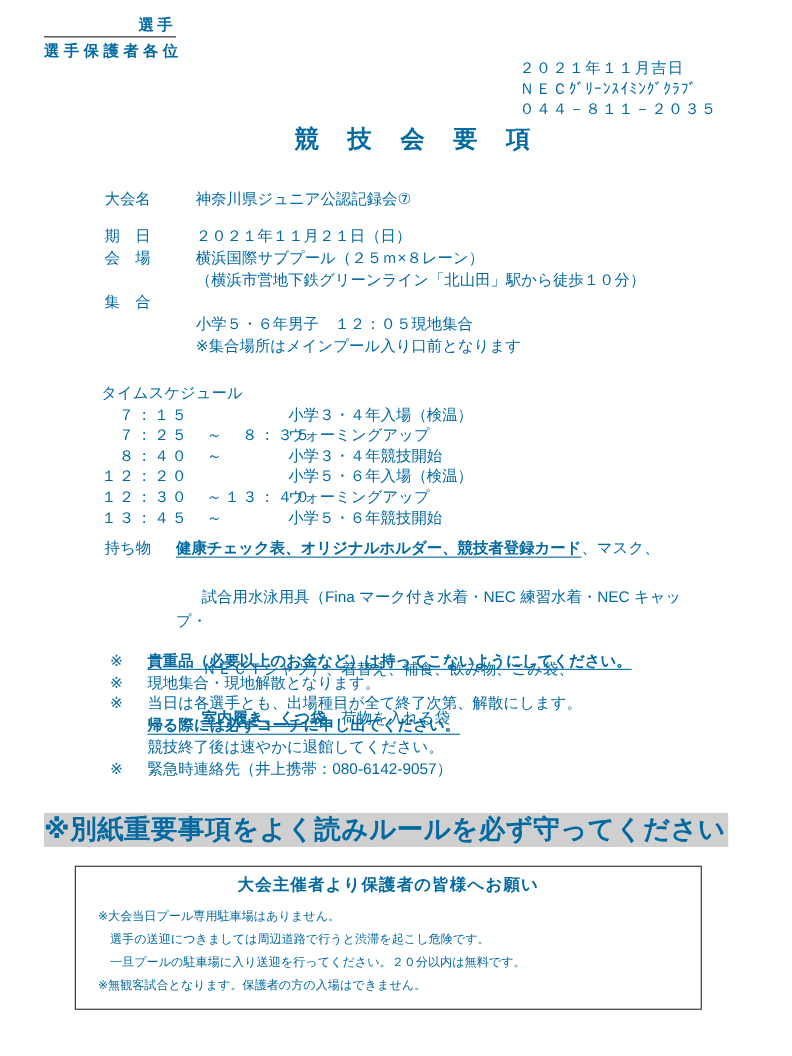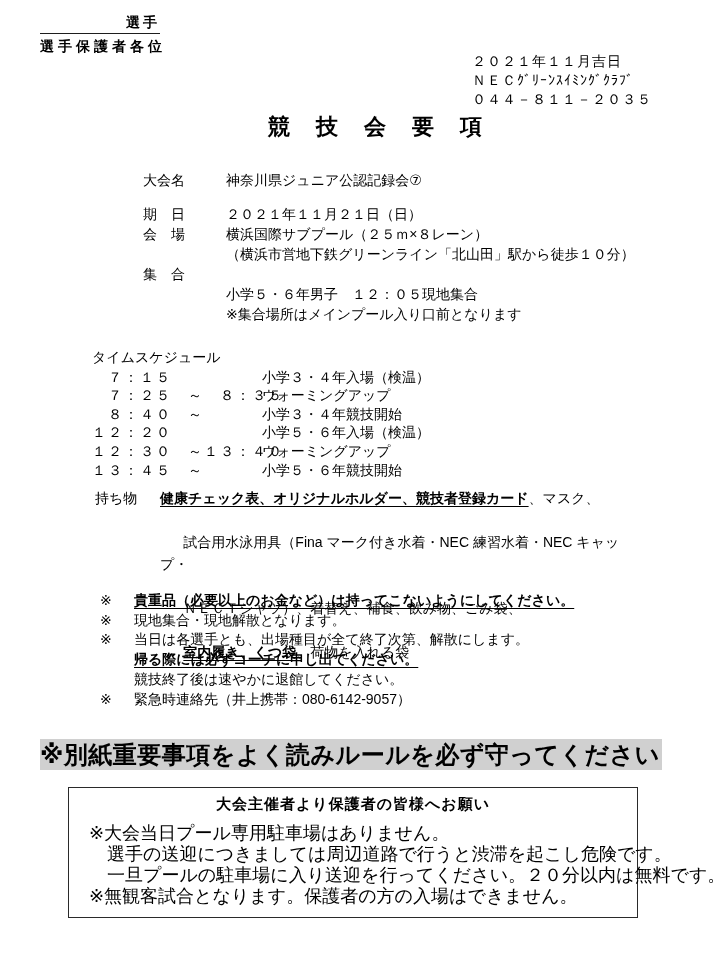--- a/index.html
+++ b/index.html
@@ -1,19 +1,19 @@
 <!DOCTYPE html>
 <html lang="ja"><head>
 <meta charset="utf-8">
 <style>
   html,body { margin:0; padding:0; background:#ffffff; }
   .page {
     position:relative; width:720px; height:960px; background:#ffffff;
     font-family:"Liberation Sans","DejaVu Sans",sans-serif;
-    color:#000000; font-size:14px; overflow:hidden;
+    color:#0369a1; font-size:14px; overflow:hidden;
   }
 
   
   .header-left { position:absolute; left:40px; top:14px; }
   .blank-line {
     display:block; width:120px; border-bottom:1.6px solid #1d1d1d;
     text-align:right; padding-bottom:1px; letter-spacing:3px; font-weight:600;
   }
   .addressee { display:block; margin-top:4px; letter-spacing:4px; font-weight:600; }
 
@@ -21,21 +21,21 @@
   .header-right { position:absolute; left:472px; top:52px; line-height:19px; letter-spacing:1px; }
   .header-right div { white-space:pre; }
 
   
   .doc-title {
     position:absolute; top:112px; left:16px; width:100%; text-align:center;
     font-size:22px; font-weight:bold; letter-spacing:2px; white-space:pre;
   }
 
   
-  .overview { position:absolute; left:95px; top:170px; line-height:20px;margin-left:48px; }
+  .overview { position:absolute; left:95px; top:170px; line-height:20px; }
   .ov-row { display:flex; white-space:pre; }
   .ov-label { width:83px; flex:none; }
   .ov-value { flex:none; }
   .gap-below { margin-bottom:14px; }
 
   
   .schedule { position:absolute; left:92px; top:348px; line-height:18.6px; }
   .sch-heading { margin-bottom:1px; }
   .sch-row { display:flex; white-space:pre; }
   .sch-time { width:170px; flex:none; letter-spacing:2px; }
@@ -58,21 +58,21 @@
     background:#d0d0d0; font-size:24px; font-weight:bold; line-height:31px;
     white-space:nowrap; letter-spacing:0.5px;
   }
 
   
   .request-box {
     position:absolute; left:68px; top:787px; width:570px; height:131px;
     border:1.6px solid #2a2a2a; box-sizing:border-box;
   }
   .box-title { text-align:center; font-weight:bold; font-size:15px; margin-top:7px; letter-spacing:1px; }
-  .box-lines { margin:9px 0 0 20px; line-height:21px; font-size:18px; }
+  .box-lines { margin:9px 0 0 20px; line-height:21px; font-size:11px; }
   .box-lines div { white-space:pre; }
 </style>
 </head>
 <body>
 
 <div class="page">
 
   <div class="header-left">
     <span class="blank-line">選手</span>
     <span class="addressee">選手保護者各位</span>

